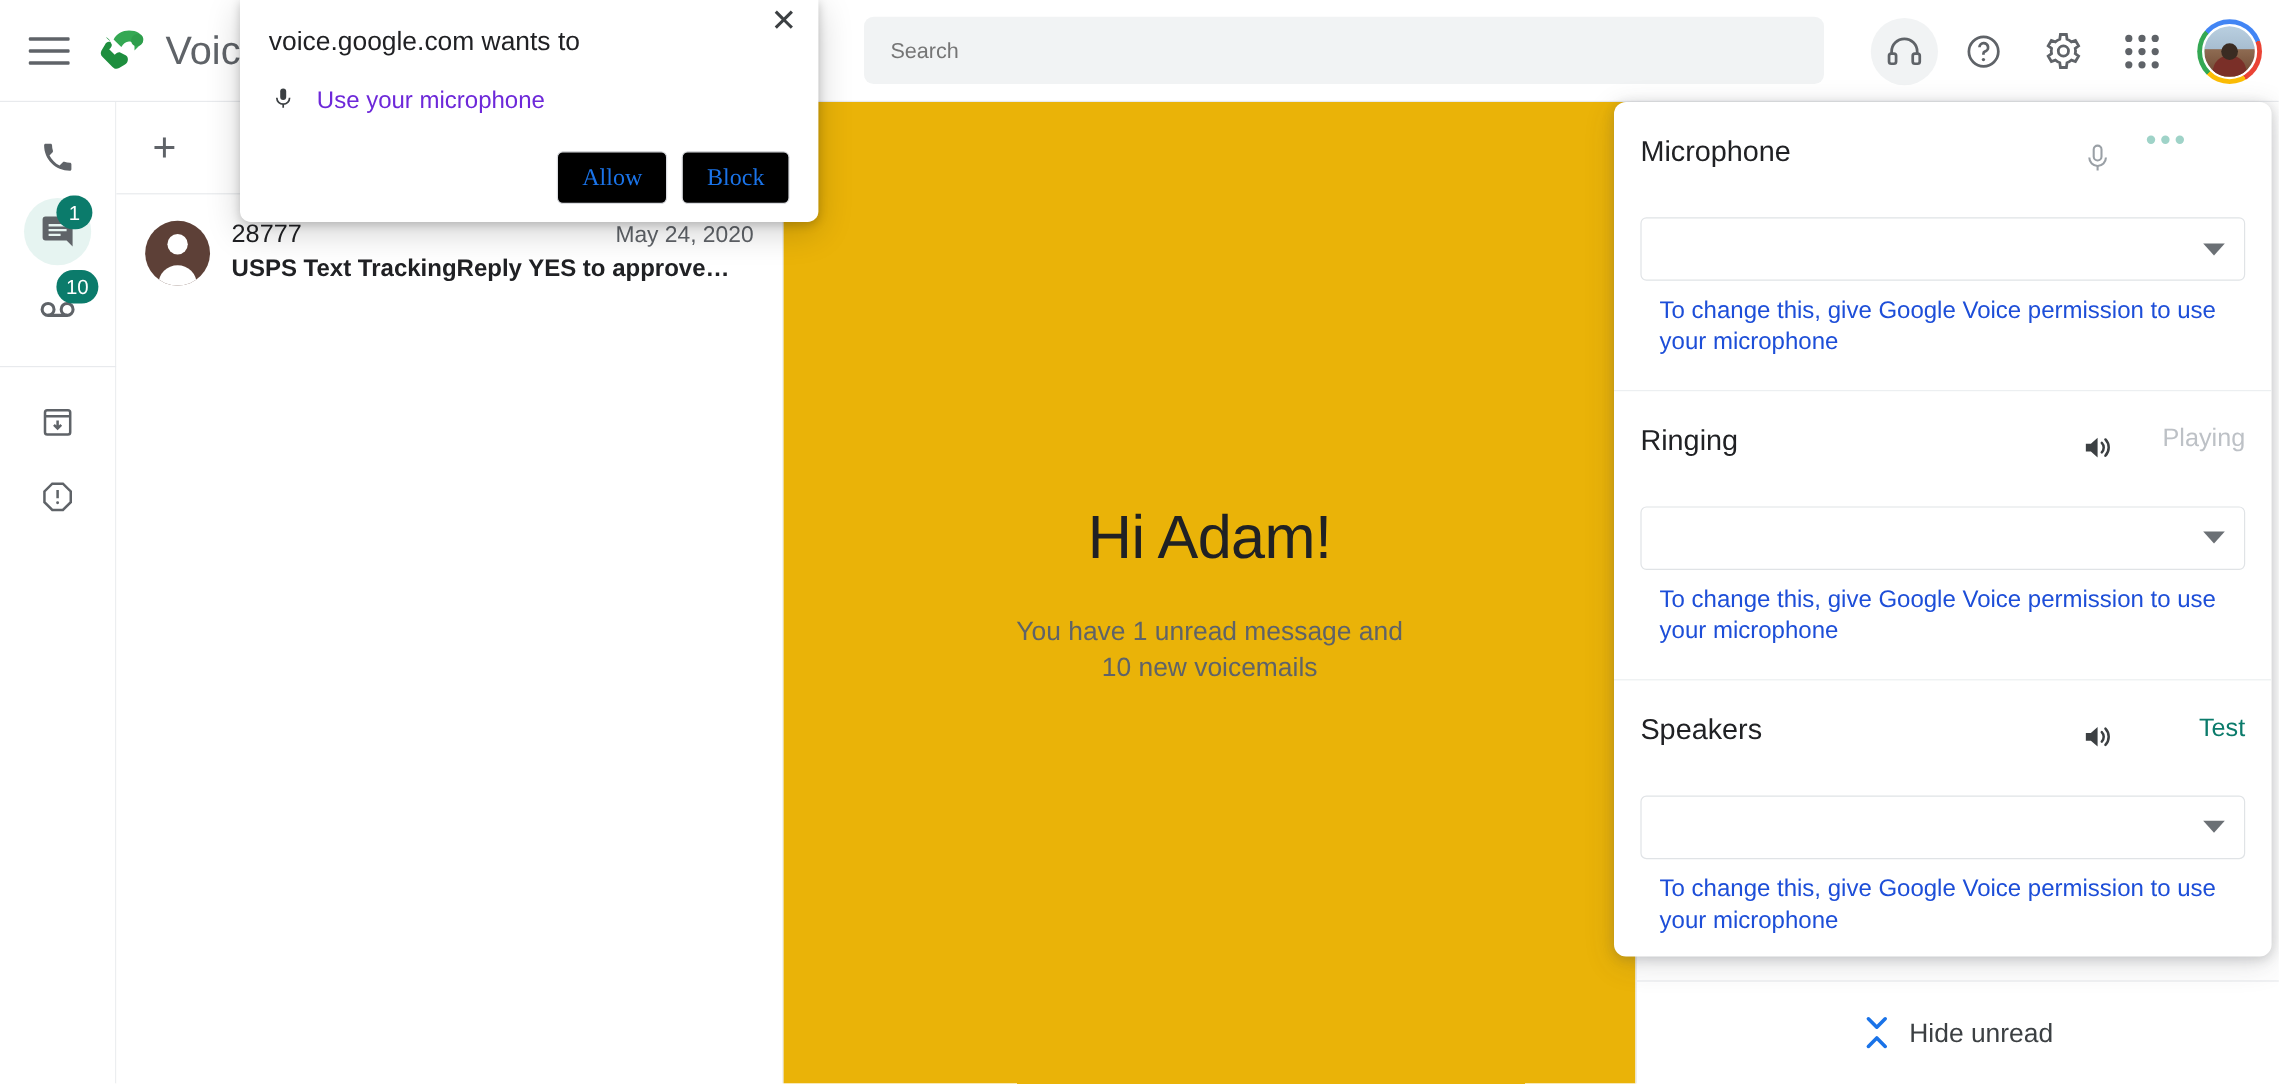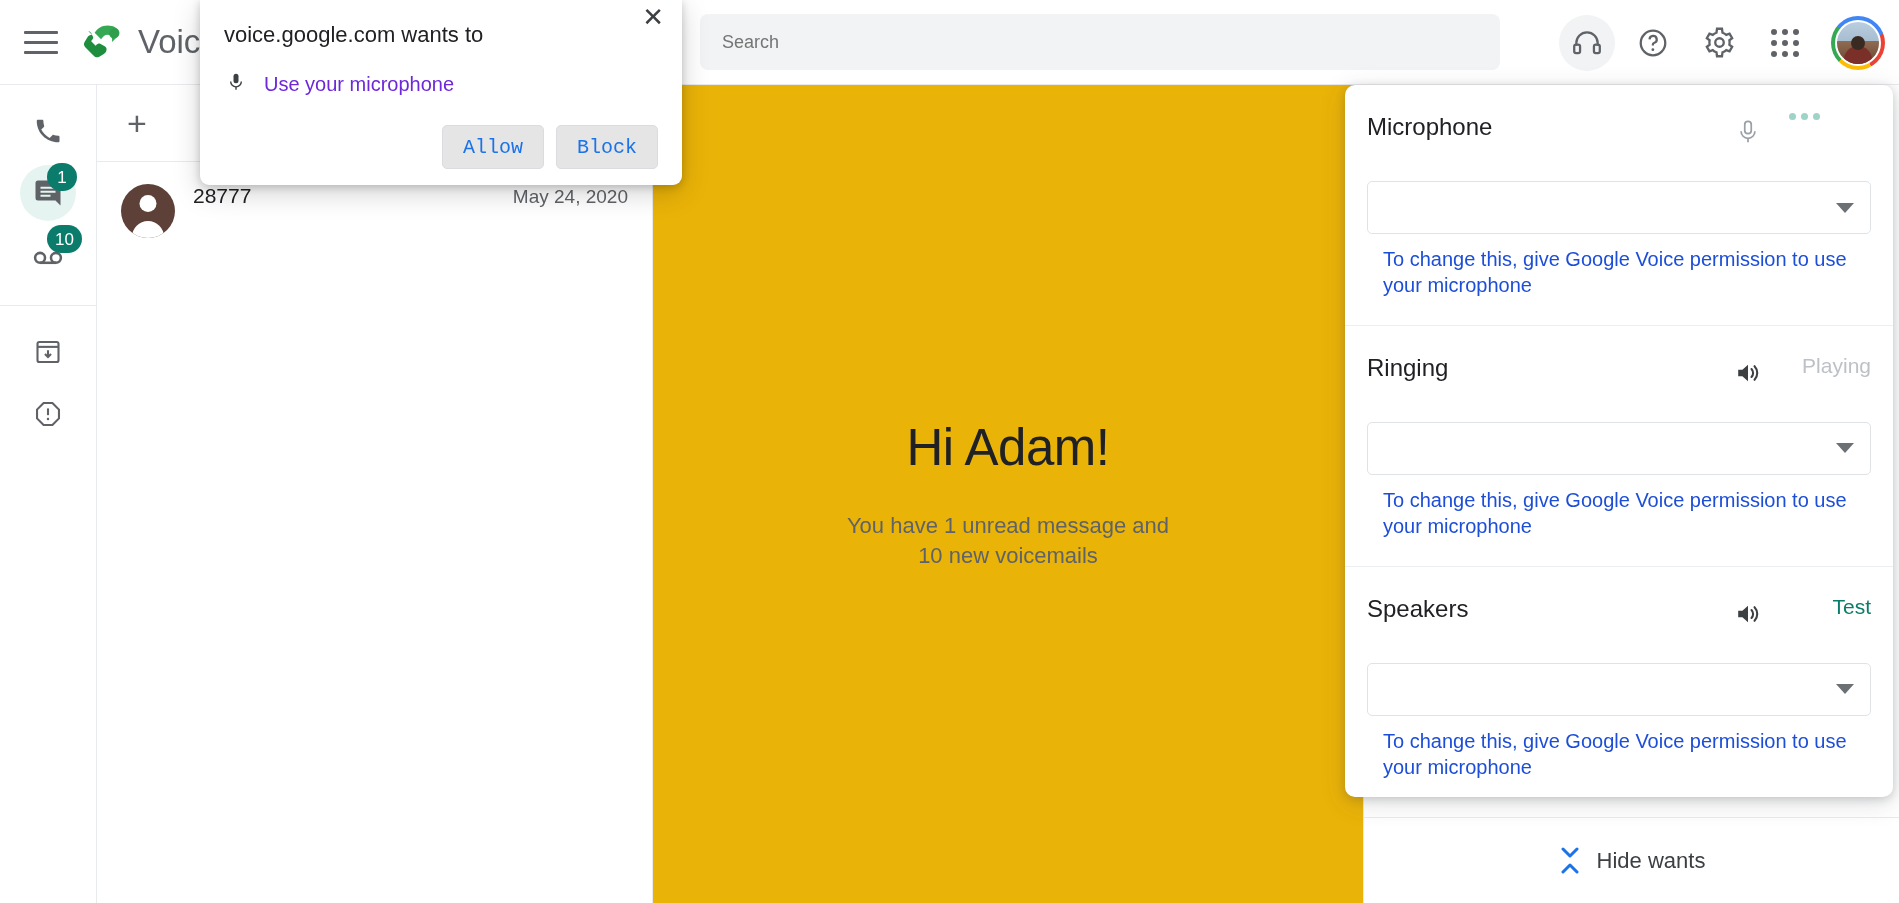--- a/index.html
+++ b/index.html
@@ -29,21 +29,21 @@
   .hamburger span { display:block; height: 3px; background: #5f6368; border-radius: 1px; }
 
   .brand { display: flex; align-items: center; gap: 14px; }
   .brand-logo { width: 44px; height: 44px; }
   .brand-text {
     font-size: 33px; color: #5f6368; font-weight: 400;
     letter-spacing: 0px; white-space: nowrap;
   }
 
   .search-wrap {
-    position: absolute; left: 700px; top: 14px;
+    position: absolute; left: 720px; top: 14px;
     width: 800px; height: 56px;
   }
   .search-box {
     width: 100%; height: 100%;
     background: #f1f3f4; border-radius: 8px;
     border: none; outline: none;
     font-size: 18px; color: #3c4043;
     padding: 0 22px;
     font-family: "Liberation Sans", sans-serif;
   }
@@ -256,22 +256,22 @@
     font-size: 26px; color: #3c4043; cursor: pointer; line-height: 1;
     font-family: "Liberation Sans", sans-serif;
   }
   .perm-title { font-size: 22px; color: #202124; font-weight: 400; }
   .perm-item { display: flex; align-items: center; gap: 18px; margin-top: 21px; padding-left: 2px; }
   .perm-item-label { font-size: 20px; color: #6d28d9; }
   .perm-btns { display: flex; justify-content: flex-end; gap: 12px; margin-top: 26px; }
   .perm-btn {
     min-width: 76px; height: 44px; padding: 0 20px;
     border: 1px solid #dadce0; border-radius: 5px;
-    background: #e5e5e5; color: #1a73e8;
-    font-size: 20px; font-family: Liberation Mono, monospace;
+    background: #000000; color: #1a73e8;
+    font-size: 20px; font-family: Liberation Serif, serif;
     cursor: pointer;
     display: flex; align-items: center; justify-content: center;
   }
 </style>
 </head>
 <body>
 
 <div class="header">
 
   <div class="hamburger">
@@ -383,40 +383,41 @@
     <div class="toolbar-label"></div>
   </div>
 
   <div class="msg-row">
     <div class="msg-avatar"></div>
     <div class="msg-body">
       <div class="msg-line1">
         <span class="msg-name">28777</span>
         <span class="msg-date">May 24, 2020</span>
       </div>
+      <div class="msg-preview">USPS Text TrackingReply YES to approve…</div>
     </div>
   </div>
 </div>
 
 <div class="center">
   <div class="greeting">Hi Adam!</div>
   <div class="sub-greeting">You have 1 unread message and 10 new voicemails</div>
 </div>
 
 <div class="right-side">
   <div class="keypad-footer">
     <span class="collapse-icon">
       <svg width="22" height="12" viewBox="0 0 22 12" fill="none" stroke="#1a73e8" stroke-width="3" stroke-linecap="round" stroke-linejoin="round">
         <polyline points="4,2 11,9 18,2"></polyline>
       </svg>
       <svg width="22" height="12" viewBox="0 0 22 12" fill="none" stroke="#1a73e8" stroke-width="3" stroke-linecap="round" stroke-linejoin="round">
         <polyline points="4,10 11,3 18,10"></polyline>
       </svg>
     </span>
-    <span class="hide-label">Hide wants</span>
+    <span class="hide-label">Hide unread</span>
   </div>
 </div>
 
 <div class="settings-popup">
 
   <div class="sec">
     <div class="sec-head">
       <span class="sec-title">Microphone</span>
       <span class="sec-ico">
         <svg width="26" height="30" viewBox="0 0 24 24" fill="none" stroke="#9aa0a6" stroke-width="1.6">

